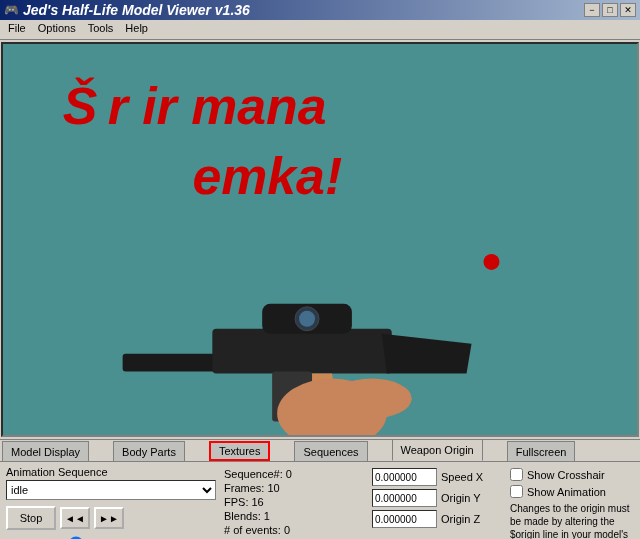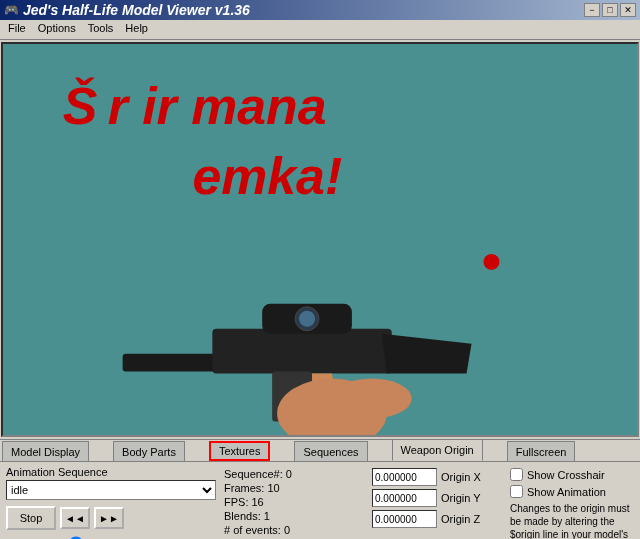--- a/index.html
+++ b/index.html
@@ -346,21 +346,21 @@
       <div>Frames: 10</div>
       <div>FPS: 16</div>
       <div>Blends: 1</div>
       <div># of events: 0</div>
 
     </div>
 
     <div class="ctrl-origin">
       <div class="origin-row">
         <input class="origin-input" type="text" value="0.000000" style="">
-        <span class="origin-label">Origin X</span>
+        <span class="origin-label">Speed X</span>
       </div>
       <div class="origin-row">
         <input class="origin-input" type="text" value="0.000000" style="">
         <span class="origin-label">Origin Y</span>
       </div>
       <div class="origin-row">
         <input class="origin-input" type="text" value="0.000000" style="">
         <span class="origin-label">Origin Z</span>
       </div>
     </div>

